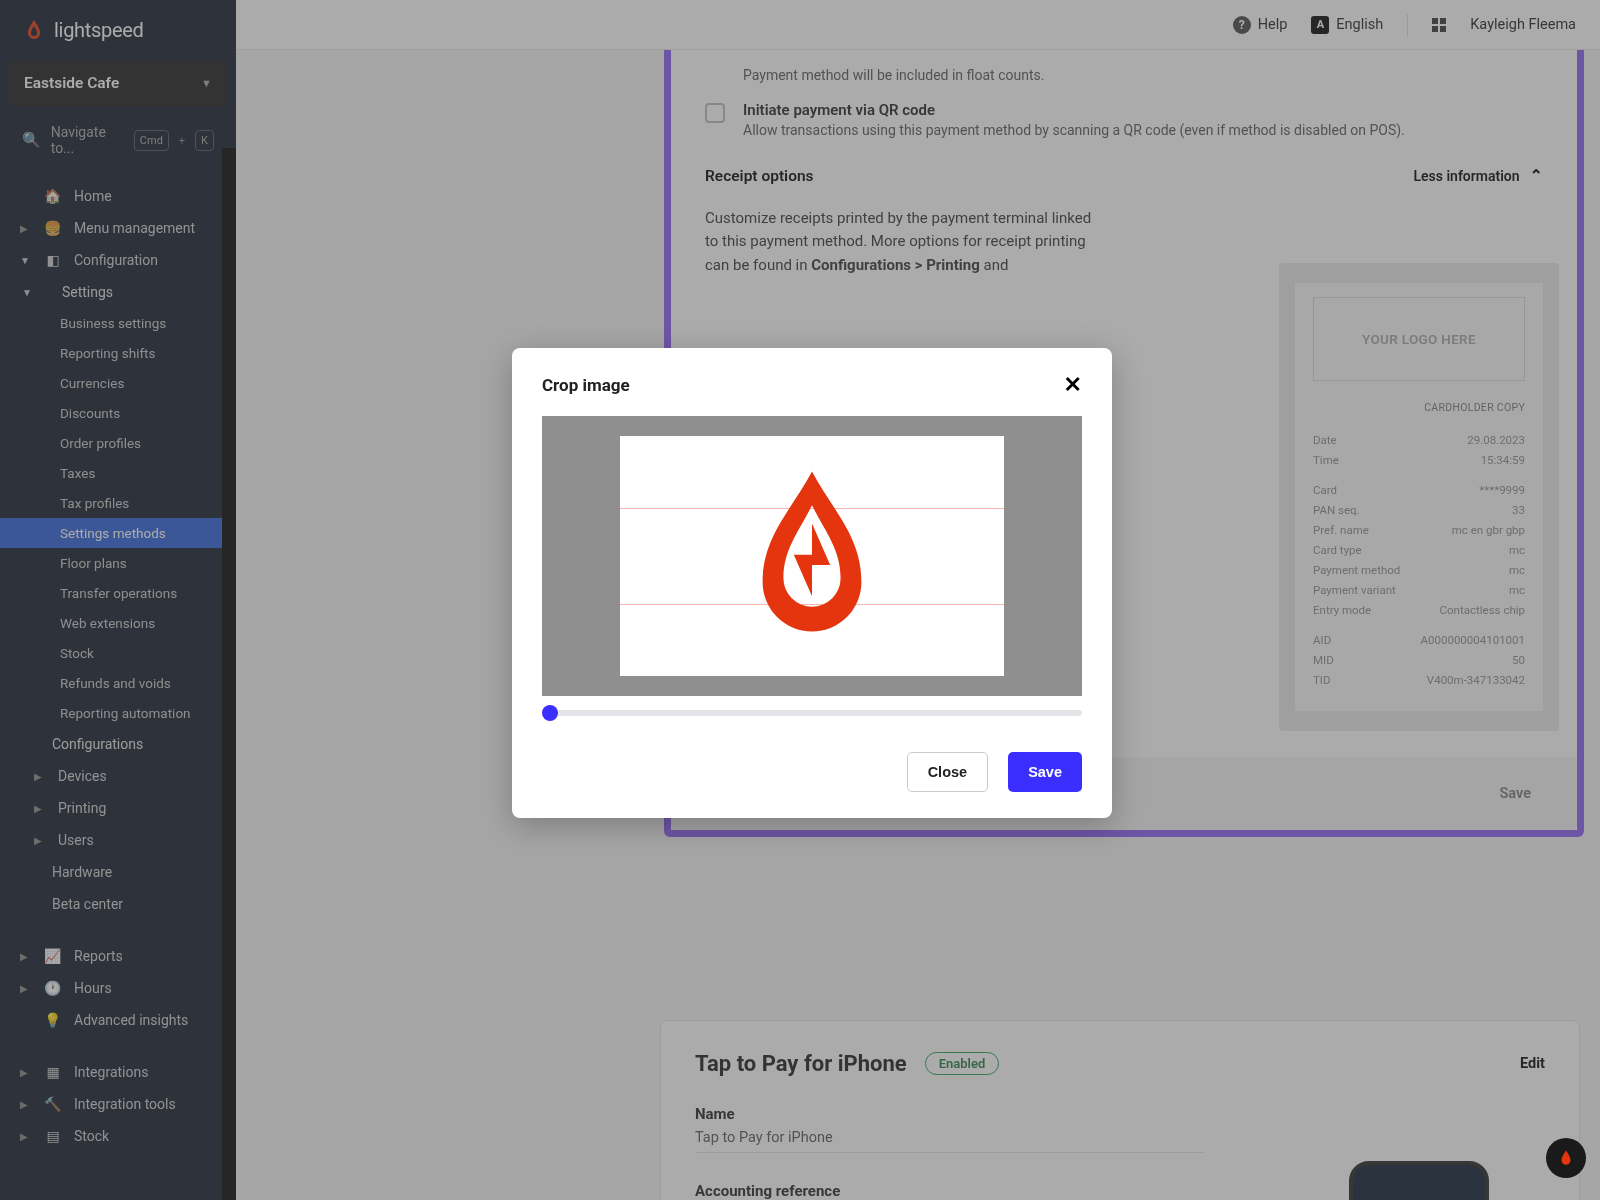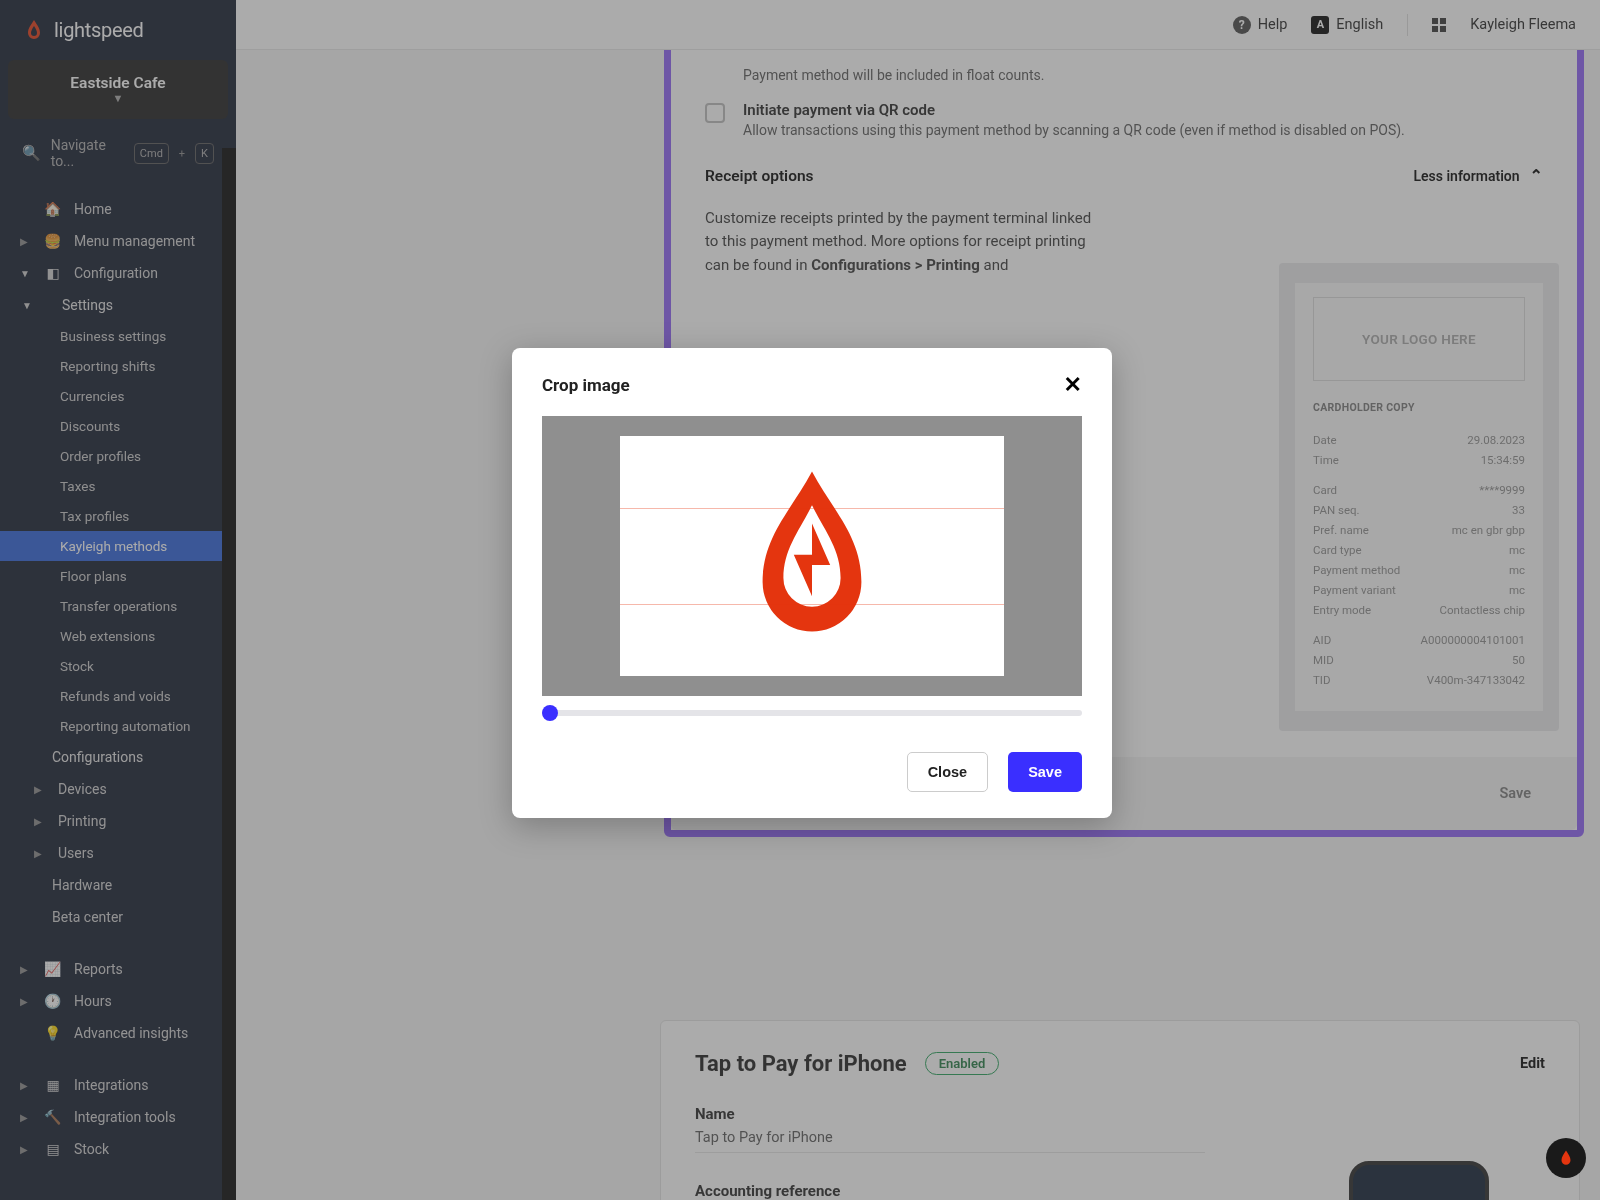--- a/index.html
+++ b/index.html
@@ -3,21 +3,21 @@
 <meta charset="utf-8">
 <style>
 * { box-sizing: border-box; margin: 0; padding: 0; }
 body { font-family: -apple-system, BlinkMacSystemFont, "Segoe UI", Roboto, sans-serif; background: #f5f5f5; overflow: hidden; width: 1600px; height: 1200px; position: relative; }
 
 
 .sidebar { position: absolute; left: 0; top: 0; width: 236px; height: 1200px; background: #0f172a; color: #d0d0d0; overflow-y: auto; }
 .sidebar-logo { display: flex; align-items: center; gap: 8px; padding: 18px 22px; }
 .sidebar-logo svg { width: 24px; height: 24px; }
 .sidebar-logo-text { color: #fff; font-size: 20px; font-weight: 400; letter-spacing: -0.3px; }
-.account-select { margin: 0 8px 8px; background: #1a1a1a; border-radius: 6px; padding: 14px 16px; display: flex; justify-content: space-between; align-items: center; cursor: pointer; flex-direction: column; }
+.account-select { margin: 0 8px 8px; background: #1a1a1a; border-radius: 6px; padding: 14px 16px; display: flex; justify-content: space-between; align-items: center; cursor: pointer; }
 .account-name { color: #fff; font-size: 15.5px; font-weight: 600; }
 .navigate-bar { margin: 0 8px 14px; padding: 10px 14px; display: flex; align-items: center; gap: 10px; color: #aaa; font-size: 14px; }
 .kbd { border: 1px solid #555; border-radius: 4px; padding: 3px 5px; font-size: 11px; color: #aaa; }
 .nav-list { list-style: none; }
 .nav-item { display: flex; align-items: center; padding: 8px 18px 8px 20px; font-size: 14px; color: #d0d0d0; cursor: pointer; gap: 12px; }
 .nav-item .chev { width: 12px; color: #888; font-size: 10px; }
 .nav-item .icon { width: 18px; display: inline-flex; justify-content: center; }
 .nav-sub { list-style: none; }
 .nav-sub-hdr { padding: 8px 18px 8px 52px; font-size: 14px; color: #e0e0e0; cursor: pointer; }
 .nav-sub-item { padding: 7px 18px 7px 60px; font-size: 13.5px; color: #c8c8c8; cursor: pointer; }
@@ -37,21 +37,21 @@
 .checkbox { width: 20px; height: 20px; border: 2px solid #bbb; border-radius: 4px; flex-shrink: 0; margin-top: 2px; }
 .check-title { font-weight: 600; font-size: 15px; color: #222; }
 .check-sub { font-size: 14px; color: #555; margin-top: 3px; }
 .section-hdr { display: flex; justify-content: space-between; align-items: center; margin-top: 28px; font-weight: 600; font-size: 15.5px; }
 .less-info { font-weight: 600; font-size: 14px; display: flex; align-items: center; gap: 10px; cursor: pointer; }
 .receipt-desc { margin-top: 22px; font-size: 15px; color: #333; max-width: 400px; line-height: 1.55; }
 .receipt-desc b { font-weight: 700; }
 .receipt-preview { position: absolute; right: 18px; top: 218px; width: 280px; height: 468px; background: #e8e8ea; border-radius: 4px; padding: 20px 16px; }
 .receipt-inner { background: #fff; width: 100%; height: 100%; padding: 14px 18px 18px; font-size: 11.5px; color: #666; filter: grayscale(0) brightness(0.98); }
 .logo-box { border: 1px solid #ddd; height: 84px; display: flex; align-items: center; justify-content: center; color: #a8a8a8; font-size: 13.5px; font-weight: 600; letter-spacing: .3px; margin-bottom: 20px; }
-.receipt-title { text-align: left; font-size: 10.5px; font-weight: 700; color: #777; letter-spacing: .3px; margin-bottom: 16px; }
+.receipt-title { text-align: right; font-size: 10.5px; font-weight: 400; color: #777; letter-spacing: .3px; margin-bottom: 16px; }
 .receipt-row { display: flex; justify-content: space-between; font-size: 11.5px; color: #8c8c8c; padding: 3px 0; }
 .receipt-gap { height: 10px; }
 .save-bar { margin-top: 480px; display: flex; justify-content: flex-end; background: #f3f3f3; margin-left: -34px; margin-right: -34px; margin-bottom: -26px; padding: 18px 28px; border-radius: 0 0 6px 6px; }
 .save-btn-disabled { padding: 10px 18px; color: #777; font-weight: 600; font-size: 14.5px; }
 
 .panel2 { position: absolute; left: 424px; top: 970px; width: 920px; background: #fff; border: 1px solid #e2e2e2; border-radius: 6px; padding: 30px 34px; }
 .panel2-hdr { display: flex; align-items: center; justify-content: space-between; }
 .panel2-title { display: flex; align-items: center; gap: 18px; }
 .panel2-title h2 { font-size: 22px; font-weight: 700; color: #1a1a1a; }
 .enabled-pill { border: 1.5px solid #1f9f55; color: #1f7a40; border-radius: 999px; padding: 3px 13px; font-size: 13px; font-weight: 600; }
@@ -127,21 +127,21 @@
         <span>Settings</span>
       </li>
     <ul class="nav-sub">
       <li class="nav-sub-item">Business settings</li>
       <li class="nav-sub-item">Reporting shifts</li>
       <li class="nav-sub-item">Currencies</li>
       <li class="nav-sub-item">Discounts</li>
       <li class="nav-sub-item">Order profiles</li>
       <li class="nav-sub-item">Taxes</li>
       <li class="nav-sub-item">Tax profiles</li>
-      <li class="nav-sub-item active">Kayleigh methods</li>
+      <li class="nav-sub-item active">Settings methods</li>
       <li class="nav-sub-item">Floor plans</li>
       <li class="nav-sub-item">Transfer operations</li>
       <li class="nav-sub-item">Web extensions</li>
       <li class="nav-sub-item">Stock</li>
       <li class="nav-sub-item">Refunds and voids</li>
       <li class="nav-sub-item">Reporting automation</li>
     </ul>
     <li class="nav-sub-hdr">Configurations</li>
 
     <li class="nav-item" style="padding-left:34px;">

